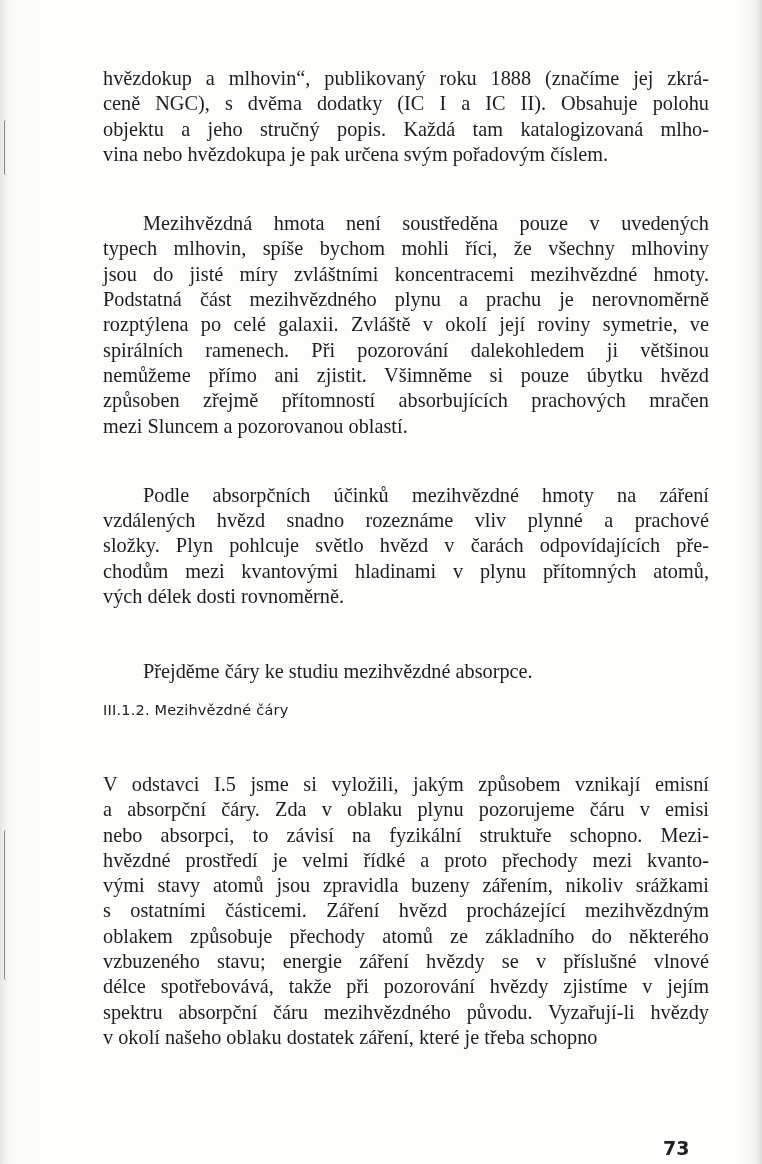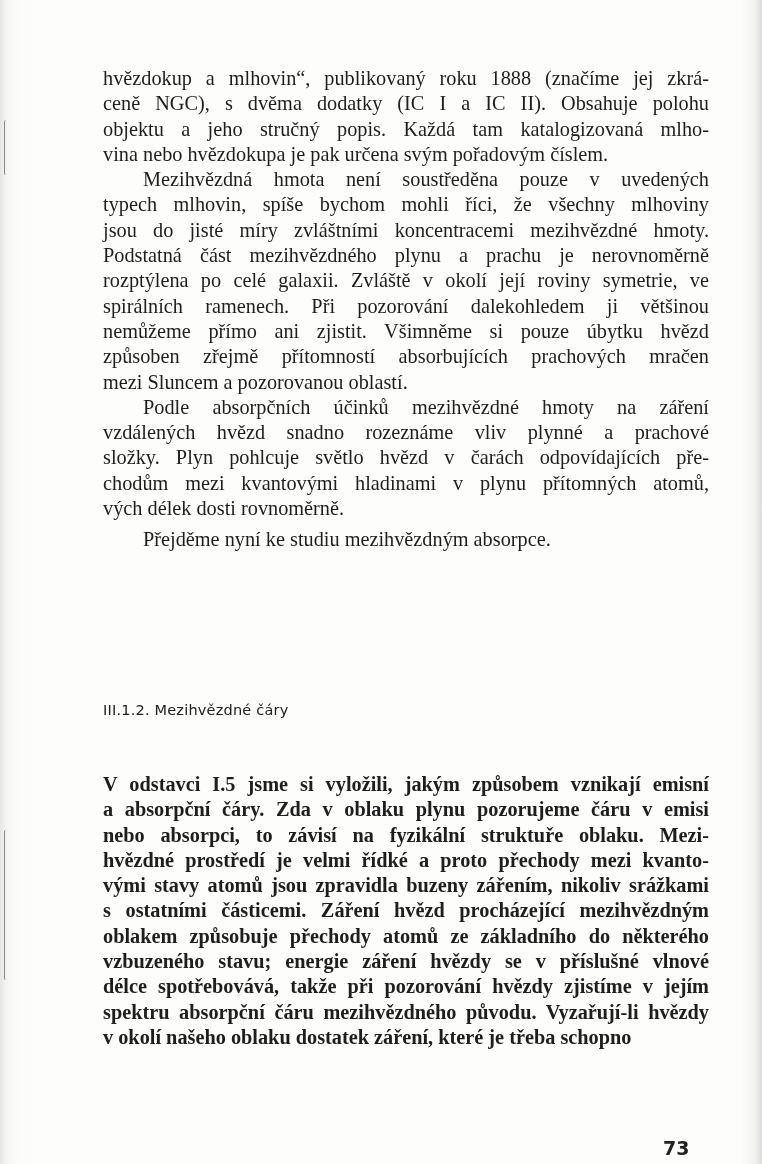--- a/index.html
+++ b/index.html
@@ -4,24 +4,24 @@
 <style>
   html, body { margin:0; padding:0; }
   body { width:762px; height:1164px; background:#fdfdfb; position:relative; overflow:hidden; }
   .page { position:absolute; left:0; top:0; width:762px; height:1164px;
     background:linear-gradient(to right,#e6e6e4 0px,#f4f4f2 6px,#fcfcfa 18px,#fdfdfb 40px,#fdfdfb 740px,#f2f2f0 755px,#dcdcda 762px);padding-left:35px; }
   .binding { position:absolute; left:4px; width:3px; border-left:1px solid #888; border-radius:2px; }
   .text { position:absolute; left:103px; top:66px; width:606px;
     font-family:"Liberation Serif","DejaVu Serif",serif; font-size:20.3px; line-height:25.3px; color:#1e1e1e; }
   .line { display:block; white-space:nowrap; text-align:justify; text-align-last:justify; height:25.3px; }
   .line.last { text-align-last:left; }
-  .line.indent { padding-left:40px; }
+  .line.indent { padding-left:40px;margin-top:44px; }
   .heading { position:absolute; left:103px; top:702px;
     font-family:"DejaVu Sans","Liberation Sans",sans-serif; font-weight:normal; font-size:14.5px; color:#222; letter-spacing:0.2px; }
-  .text2 { top:772px;font-weight:bold; }
+  .text2 { top:772px; }
   .pagenum { position:absolute; left:663px; top:1101px;
     font-family:"DejaVu Sans","Liberation Sans",sans-serif; font-weight:bold; font-size:19px; color:#222;margin-top:36px; }
 </style>
 </head>
 <body>
 
 <div class="page">
   <div class="binding" style="top:120px;height:55px;"></div>
   <div class="binding" style="top:830px;height:150px;"></div>
 
@@ -45,31 +45,31 @@
       </div>
       <div>
         <span class="line indent">Podle absorpčních účinků mezihvězdné hmoty na záření</span>
         <span class="line">vzdálených hvězd snadno rozeznáme vliv plynné a prachové</span>
         <span class="line">složky. Plyn pohlcuje světlo hvězd v čarách odpovídajících pře-</span>
         <span class="line">chodům mezi kvantovými hladinami v plynu přítomných atomů,</span>
         <span class="line last">vých délek dosti rovnoměrně.</span>
       </div>
       <div style="height: 6px;"></div>
       <div>
-        <span class="line indent last">Přejděme nyní ke studiu mezihvězdným absorpce.</span>
+        <span class="line indent last">Přejděme čáry ke studiu mezihvězdné absorpce.</span>
       </div>
     </div>
 
   <div class="heading">III.1.2. Mezihvězdné čáry</div>
 
   <div class="text text2" id="bottom-text">
       <div>
         <span class="line">V odstavci I.5 jsme si vyložili, jakým způsobem vznikají emisní</span>
         <span class="line">a absorpční čáry. Zda v oblaku plynu pozorujeme čáru v emisi</span>
-        <span class="line">nebo absorpci, to závisí na fyzikální struktuře oblaku. Mezi-</span>
+        <span class="line">nebo absorpci, to závisí na fyzikální struktuře schopno. Mezi-</span>
         <span class="line">hvězdné prostředí je velmi řídké a proto přechody mezi kvanto-</span>
         <span class="line">vými stavy atomů jsou zpravidla buzeny zářením, nikoliv srážkami</span>
         <span class="line">s ostatními částicemi. Záření hvězd procházející mezihvězdným</span>
         <span class="line">oblakem způsobuje přechody atomů ze základního do některého</span>
         <span class="line">vzbuzeného stavu; energie záření hvězdy se v příslušné vlnové</span>
         <span class="line">délce spotřebovává, takže při pozorování hvězdy zjistíme v jejím</span>
         <span class="line">spektru absorpční čáru mezihvězdného původu. Vyzařují-li hvězdy</span>
         <span class="line last">v okolí našeho oblaku dostatek záření, které je třeba schopno</span>
       </div>
     </div>

